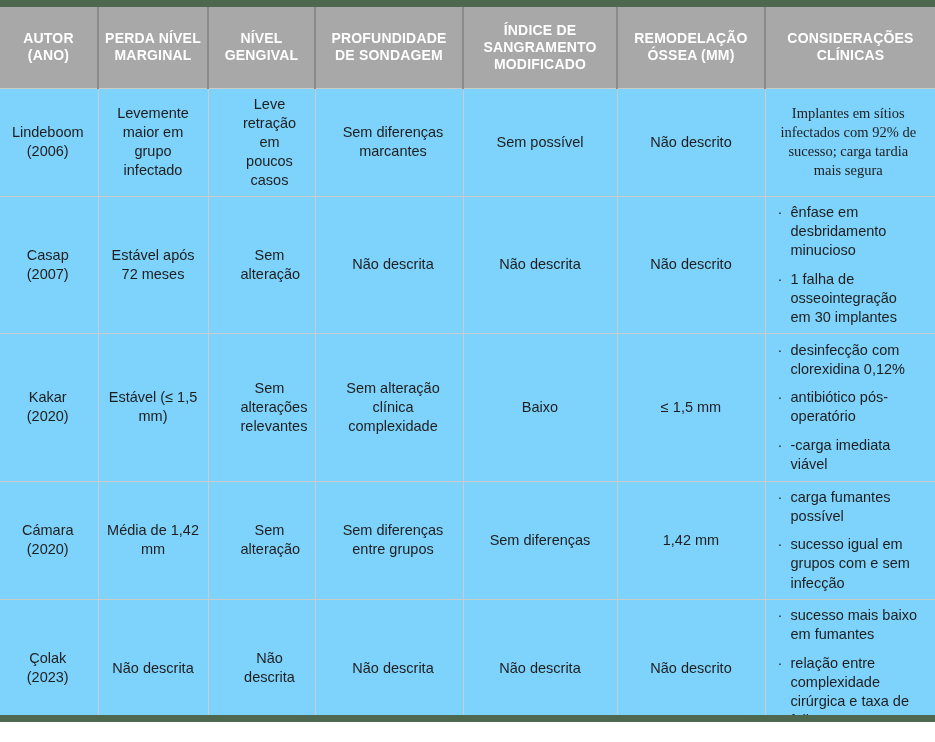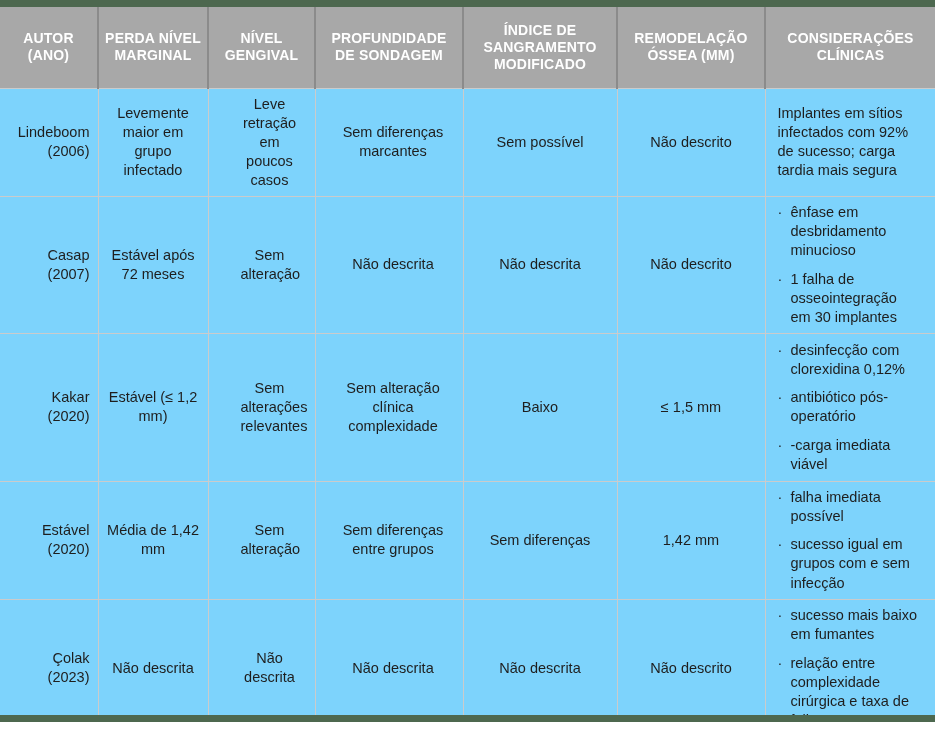--- a/index.html
+++ b/index.html
@@ -39,28 +39,28 @@
   tbody td:first-child { border-left:none; }
   tbody td:last-child  { border-right:none; }
   tbody tr:last-child td { border-bottom:none; }
 
   tr.r0 { height:108px; }
   tr.r1 { height:136px; }
   tr.r2 { height:148px; }
   tr.r3 { height:118px; }
   tr.r4 { height:137px; }
 
-  td.c-autor { text-align:right; padding-left:6px; }
+  td.c-autor { text-align:center; padding-left:6px; }
   td.c-autor span { display:block; }
 
   td.c-nivel { padding-left:32px; padding-right:16px; }
   td.c-prof  { padding-left:20px; padding-right:12px; }
 
   td.c-cons { text-align:left; padding:6px 16px 6px 12px; }
-  .cons-text { text-align:left; }
+  .cons-text { text-align:center;font-family:Liberation Serif, serif; }
   .bullets { display:flex; flex-direction:column; gap:9px; }
   .bullet { display:flex; }
   .bullet .dot { flex:0 0 13px; text-align:left; }
   .bullet .btxt { flex:1 1 auto; }
 </style>
 </head>
 <body>
 
 <div class="page">
   <div class="accent-bar"></div>
@@ -125,21 +125,21 @@
               </div>
             </div>
           </td>
         </tr>
 
         <tr class="r2">
           <td class="c-autor">
             <span>Kakar</span>
             <span>(2020)</span>
           </td>
-          <td>Estável (≤ 1,2 mm)</td>
+          <td>Estável (≤ 1,5 mm)</td>
           <td class="c-nivel">Sem alterações relevantes</td>
           <td class="c-prof">Sem alteração clínica complexidade</td>
           <td>Baixo</td>
           <td>≤ 1,5 mm</td>
           <td class="c-cons">
             <div class="bullets">
               <div class="bullet">
                 <span class="dot">·</span>
                 <span class="btxt">desinfecção com clorexidina 0,12%</span>
               </div>
@@ -150,33 +150,33 @@
               <div class="bullet">
                 <span class="dot">·</span>
                 <span class="btxt">-carga imediata viável</span>
               </div>
             </div>
           </td>
         </tr>
 
         <tr class="r3">
           <td class="c-autor">
-            <span>Estável</span>
+            <span>Cámara</span>
             <span>(2020)</span>
           </td>
           <td>Média de 1,42 mm</td>
           <td class="c-nivel">Sem alteração</td>
           <td class="c-prof">Sem diferenças entre grupos</td>
           <td>Sem diferenças</td>
           <td>1,42 mm</td>
           <td class="c-cons">
             <div class="bullets">
               <div class="bullet">
                 <span class="dot">·</span>
-                <span class="btxt">falha imediata possível</span>
+                <span class="btxt">carga fumantes possível</span>
               </div>
               <div class="bullet">
                 <span class="dot">·</span>
                 <span class="btxt">sucesso igual em grupos com e sem infecção</span>
               </div>
             </div>
           </td>
         </tr>
 
         <tr class="r4">

